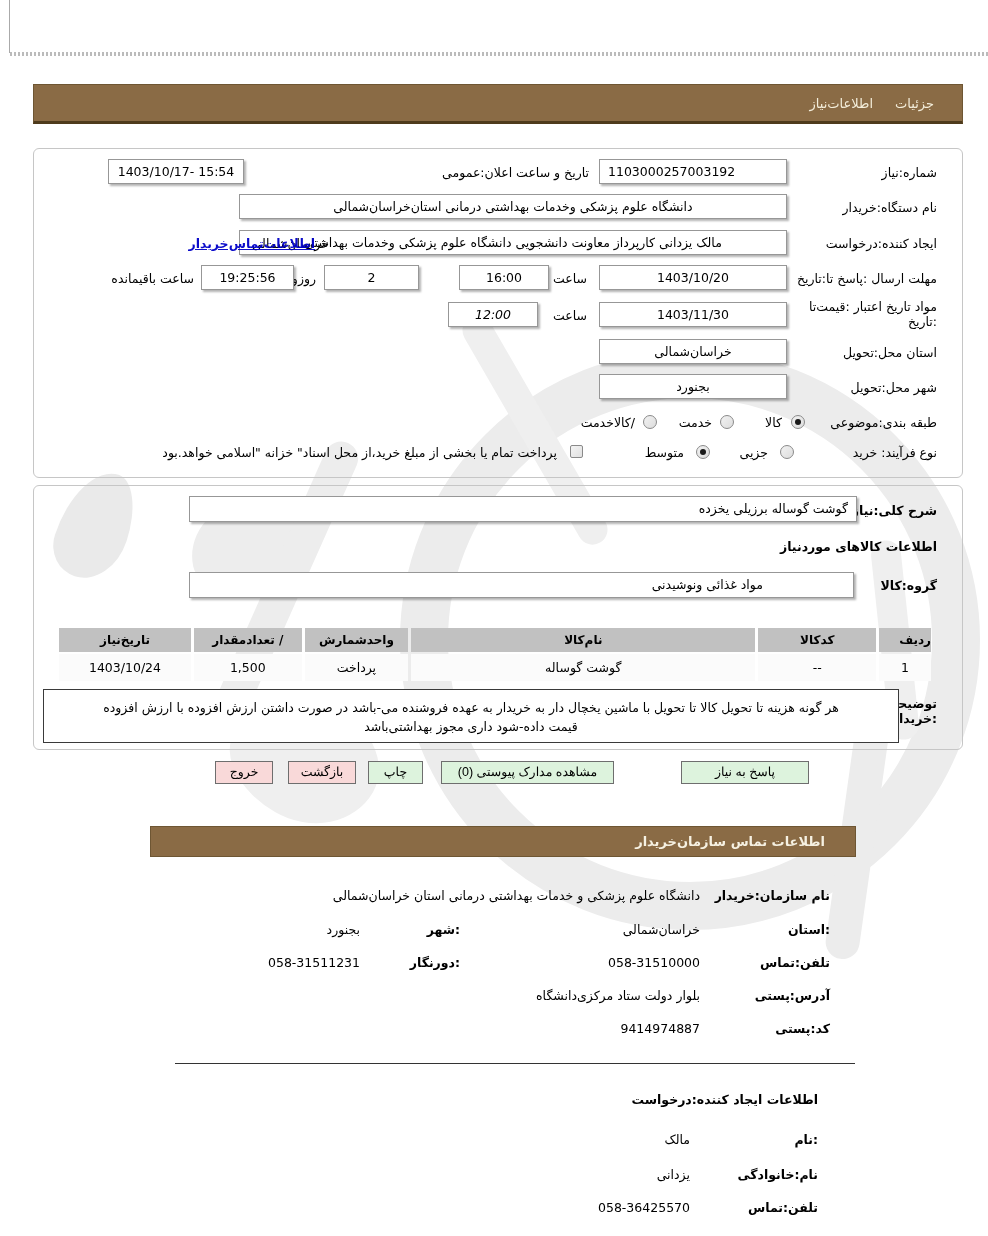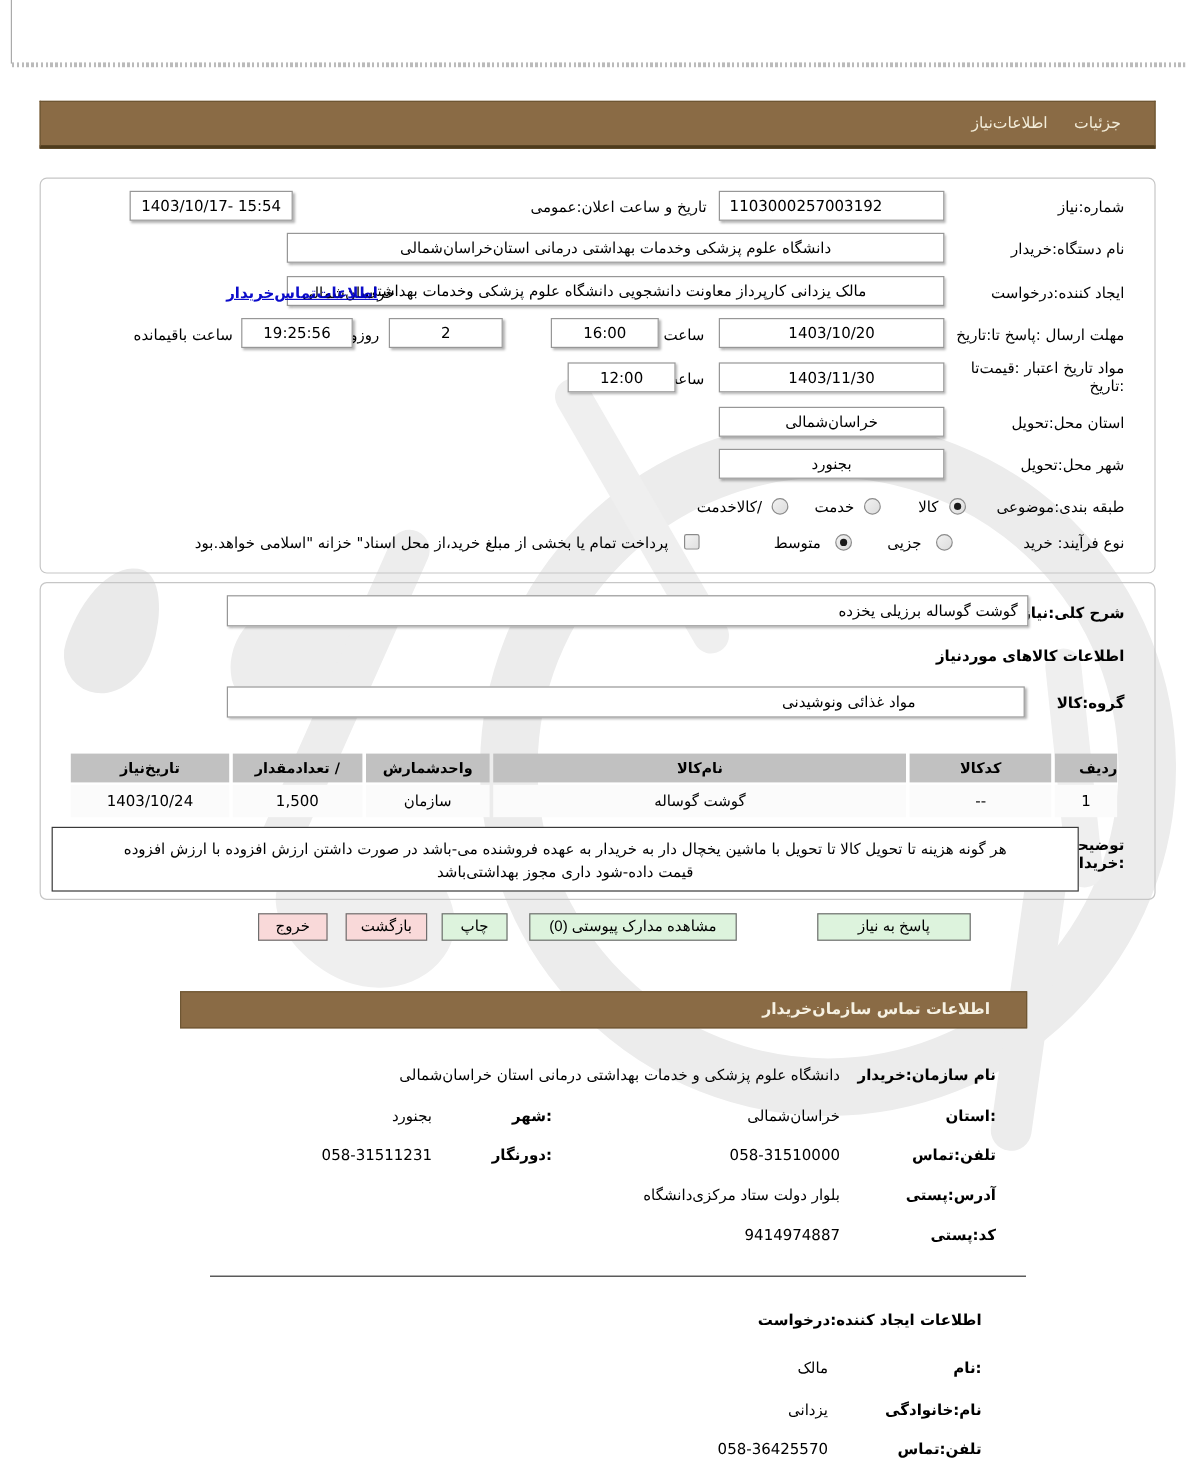--- a/index.html
+++ b/index.html
@@ -126,21 +126,21 @@
     <span class="lbl" style="right:646px; top:122px;">روزو</span>
     <div class="inp ctr" style="right:668px; top:116px; width:93px;"><span class="num">19:25:56</span></div>
     <span class="lbl" style="right:768px; top:122px;">ساعت باقیمانده</span>
 
     <span class="lbl" style="right:25px; top:150px; text-align:right;">
       <span>مواد تاریخ اعتبار :قیمت‌تا</span><br>
       <span>:تاریخ</span>
     </span>
     <div class="inp" style="right:175px; top:153px; width:188px; text-align:center;"><span class="num">1403/11/30</span></div>
     <span class="lbl" style="right:375px; top:159px;">ساعت</span>
-    <div class="inp ctr" style="right:399px; top:153px; width:90px;"><span class="num">12:00</span></div>
+    <div class="inp ctr" style="right:424px; top:153px; width:90px;font-style:italic;"><span class="num">12:00</span></div>
 
     <span class="lbl" style="right:25px; top:196px;">استان محل:تحویل</span>
     <div class="inp" style="right:175px; top:190px; width:188px; text-align:center;">خراسان‌شمالی</div>
 
     <span class="lbl" style="right:25px; top:231px;">شهر محل:تحویل</span>
     <div class="inp" style="right:175px; top:225px; width:188px; text-align:center;">بجنورد</div>
 
     <span class="lbl" style="right:25px; top:266px;">طبقه بندی:موضوعی</span>
     <span class="radio sel" style="right:157px; top:266px;"></span>
     <span class="lbl" style="right:180px; top:266px;">کالا</span>
@@ -176,21 +176,21 @@
           <th style="width:105px;">واحدشمارش</th>
           <th style="width:110px;">/ تعدادمقدار</th>
           <th style="width:135px;">تاریخ‌نیاز</th>
         </tr>
       </thead>
       <tbody>
         <tr>
           <td>1</td>
           <td>--</td>
           <td>گوشت گوساله</td>
-          <td>سازمان</td>
+          <td>پرداخت</td>
           <td><span class="num">1,500</span></td>
           <td><span class="num">1403/10/24</span></td>
         </tr>
       </tbody>
     </table>
 
     <span class="lbl b" style="right:25px; top:210px; text-align:right;">
       <span>توضیحات</span><br>
       <span>:خریدار</span>
     </span>

